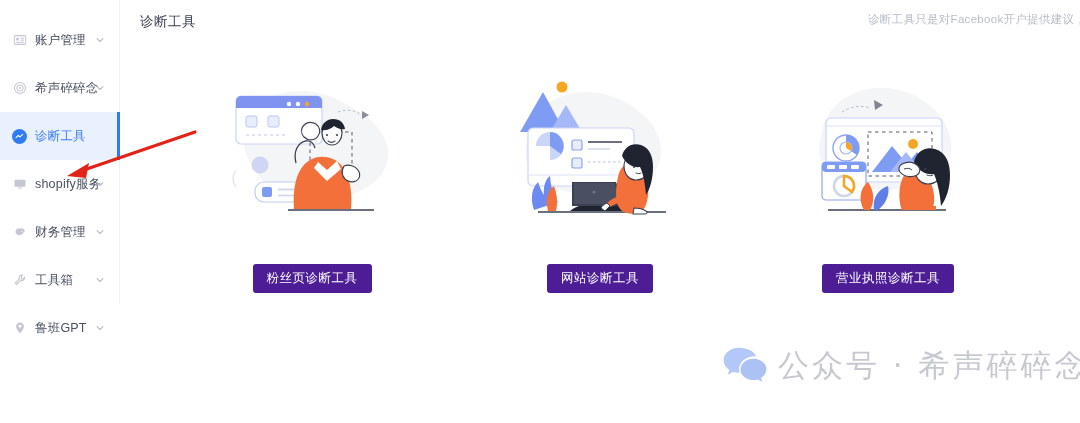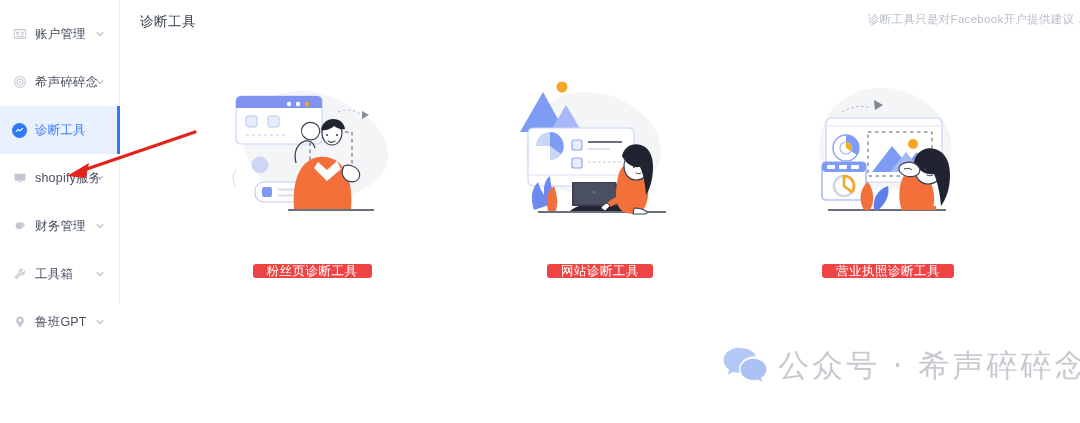--- a/index.html
+++ b/index.html
@@ -11,21 +11,21 @@
   }
   #app { position: relative; width: 1080px; height: 423px; display: flex; }
 
   
   #sidebar {
     width: 120px; height: 304px;
     background: #ffffff;
     border-right: 1px solid #eef0f4;
     position: relative;
     flex: 0 0 120px;
-    padding-top: 10px;
+    padding-top: 16px;
   }
   .nav-item {
     position: relative;
     height: 48px;
     display: flex;
     align-items: center;
     padding-left: 12px;
     cursor: pointer;
   }
   .nav-item .ico {
@@ -110,23 +110,23 @@
     width: 216px;
     display: flex;
     flex-direction: column;
     align-items: center;
   }
   .illus { width: 180px; height: 172px; }
   .illus svg { display: block; width: 180px; height: 172px; }
   .card-btn {
     margin-top: 22px;
     min-width: 103px;
-    height: 14px;
+    height: 29px;
     padding: 0 14px;
-    background: #ef4444;
+    background: #4c1d95;
     color: #ffffff;
     font-size: 12.5px;
     border: none;
     border-radius: 3px;
     cursor: pointer;
     letter-spacing: .5px;
     display: flex;
     align-items: center;
     justify-content: center;
     font-family: "Liberation Sans", "DejaVu Sans", sans-serif;

